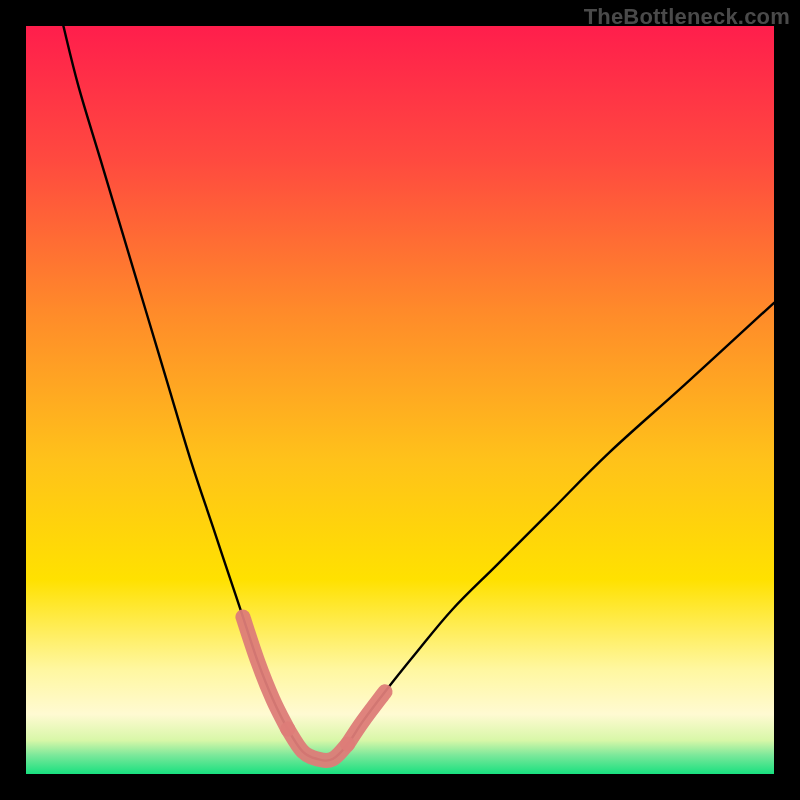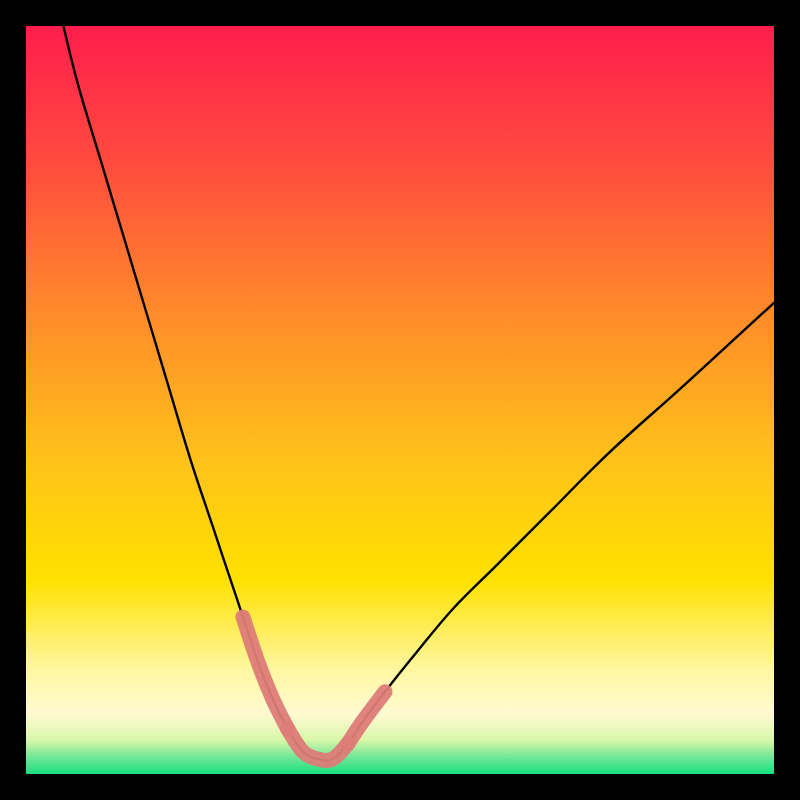--- a/index.html
+++ b/index.html
@@ -37,20 +37,21 @@
   .plot-svg {
     display: block;
     width: 748px;
     height: 748px;
   }
 </style>
 </head>
 <body>
 
 <div class="frame">
+  <div class="watermark">TheBottleneck.com</div>
 
   <div class="plot-outer">
     <svg class="plot-svg" viewBox="0 0 748 748">
       <defs>
         <linearGradient id="bg-grad" x1="0" y1="0" x2="0" y2="1">
           <stop id="g0" offset="0%" stop-color="#ff1e4c"></stop>
           <stop id="g1" offset="18%" stop-color="#ff4a3f"></stop>
           <stop id="g2" offset="38%" stop-color="#ff8a2a"></stop>
           <stop id="g3" offset="58%" stop-color="#ffc21a"></stop>
           <stop id="g4" offset="74%" stop-color="#ffe100"></stop>

